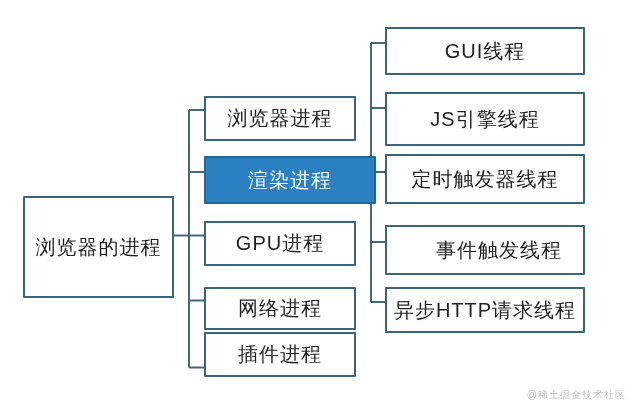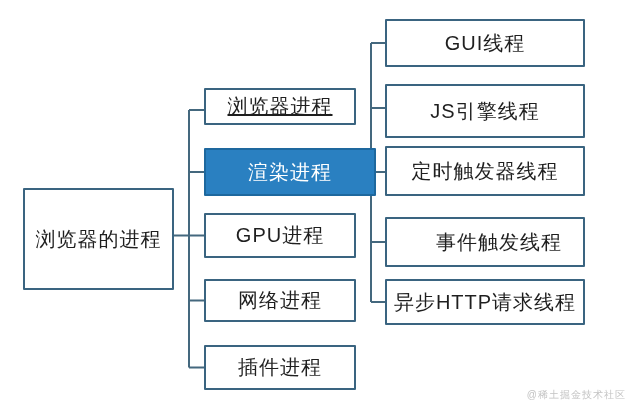--- a/index.html
+++ b/index.html
@@ -41,36 +41,37 @@
     display: flex;
     align-items: center;
     justify-content: center;
     background: #ffffff;
     border: 2px solid var(--box-border);
     color: var(--text-color);
     font-size: 20px;
     letter-spacing: 1px;
     white-space: nowrap;
     border-radius: 1px;
+    margin-top: 8px;
   }
   .box.highlight {
     background: var(--highlight-fill);
     border-color: var(--highlight-border);
     color: var(--highlight-text);
   }
   .root-box {
     left: 23px; top: 188px; width: 151px; height: 102px;
     flex-direction: column;
     gap: 13px;
   }
-  .m1 { left: 204px; top: 88px;  width: 152px; height: 37px; text-decoration: underline; }
+  .m1 { left: 204px; top: 88px;  width: 152px; height: 45px; }
   .m2 { left: 204px; top: 148px; width: 172px; height: 48px; }
   .m3 { left: 204px; top: 213px; width: 152px; height: 45px; }
   .m4 { left: 204px; top: 279px; width: 152px; height: 43px; font-family: Liberation Mono, monospace; }
-  .m5 { left: 204px; top: 345px; width: 152px; height: 45px; }
+  .m5 { left: 204px; top: 324px; width: 152px; height: 45px; }
   .r1 { left: 385px; top: 19px;  width: 200px; height: 48px; }
   .r2 { left: 385px; top: 84px;  width: 200px; height: 54px; }
   .r3 { left: 385px; top: 146px; width: 200px; height: 50px; }
   .r4 { left: 385px; top: 217px; width: 200px; height: 50px; padding-left: 28px; }
   .r5 { left: 385px; top: 279px; width: 200px; height: 46px; }
   .watermark {
     position: absolute;
     right: 6px;
     bottom: 8px;
     font-size: 10px;

